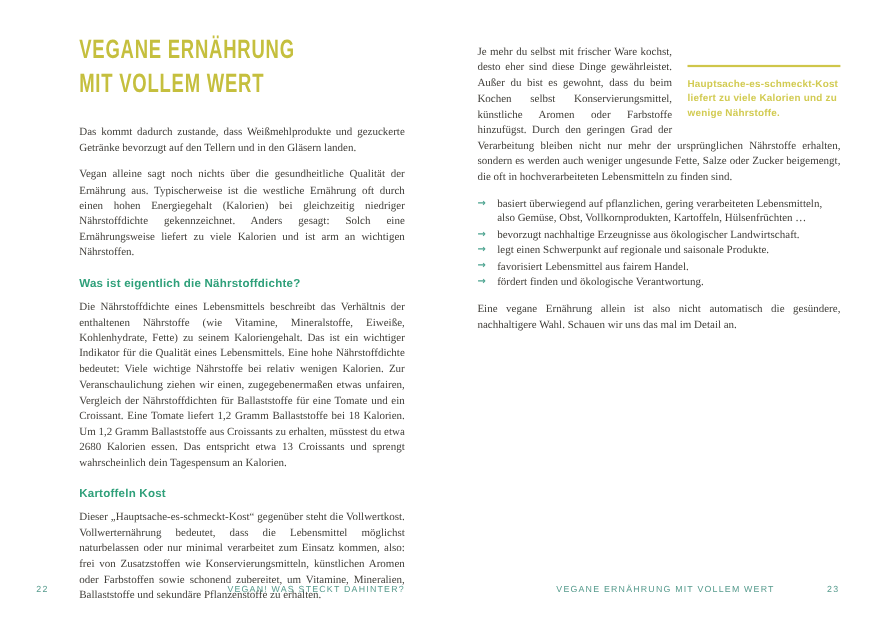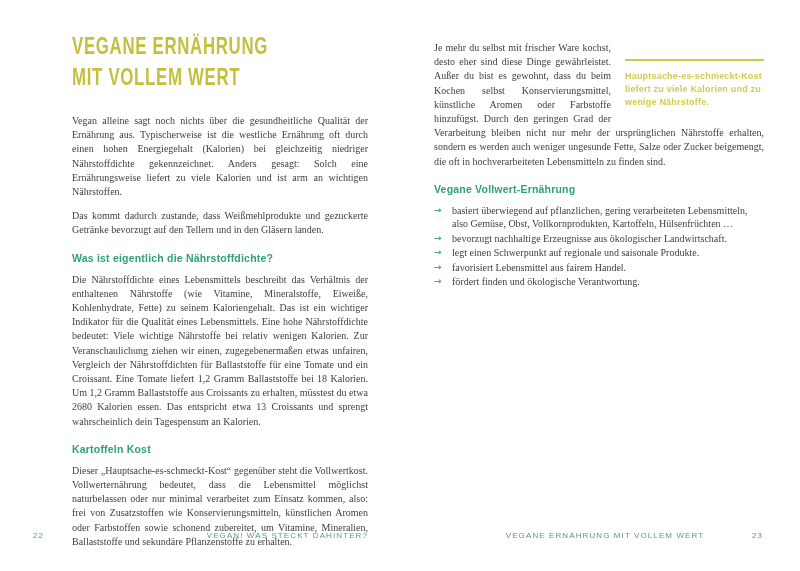--- a/index.html
+++ b/index.html
@@ -93,40 +93,39 @@
 <body>
 
 <div class="spread">
 
   <main class="page-left">
     <h1 class="chapter-title">
       <span class="t-line">VEGANE ERNÄHRUNG</span>
       <span class="t-line">MIT VOLLEM WERT</span>
     </h1>
 
+    <p class="body">Das kommt dadurch zustande, dass Weißmehlprodukte und gezuckerte Getränke bevorzugt auf den Tellern und in den Gläsern landen.</p>
     <p class="body">Vegan alleine sagt noch nichts über die gesundheitliche Qualität der Ernährung aus. Typischerweise ist die westliche Ernährung oft durch einen hohen Energiegehalt (Kalorien) bei gleichzeitig niedriger Nährstoffdichte gekennzeichnet. Anders gesagt: Solch eine Ernährungsweise liefert zu viele Kalorien und ist arm an wichtigen Nährstoffen.</p>
-    <p class="body">Das kommt dadurch zustande, dass Weißmehlprodukte und gezuckerte Getränke bevorzugt auf den Tellern und in den Gläsern landen.</p>
 
     <h2 class="section-heading">Was ist eigentlich die Nährstoffdichte?</h2>
     <p class="body">Die Nährstoffdichte eines Lebensmittels beschreibt das Verhältnis der enthaltenen Nährstoffe (wie Vitamine, Mineralstoffe, Eiweiße, Kohlenhydrate, Fette) zu seinem Kaloriengehalt. Das ist ein wichtiger Indikator für die Qualität eines Lebensmittels. Eine hohe Nährstoffdichte bedeutet: Viele wichtige Nährstoffe bei relativ wenigen Kalorien. Zur Veranschaulichung ziehen wir einen, zugegebenermaßen etwas unfairen, Vergleich der Nährstoffdichten für Ballaststoffe für eine Tomate und ein Croissant. Eine Tomate liefert 1,2 Gramm Ballaststoffe bei 18 Kalorien. Um 1,2 Gramm Ballaststoffe aus Croissants zu erhalten, müsstest du etwa 2680 Kalorien essen. Das entspricht etwa 13 Croissants und sprengt wahrscheinlich dein Tagespensum an Kalorien.</p>
 
     <h2 class="section-heading">Kartoffeln Kost</h2>
     <p class="body last">Dieser „Hauptsache-es-schmeckt-Kost“ gegenüber steht die Vollwertkost. Vollwerternährung bedeutet, dass die Lebensmittel möglichst naturbelassen oder nur minimal verarbeitet zum Einsatz kommen, also: frei von Zusatzstoffen wie Konservierungsmitteln, künstlichen Aromen oder Farbstoffen sowie schonend zubereitet, um Vitamine, Mineralien, Ballaststoffe und sekundäre Pflanzenstoffe zu erhalten.</p>
   </main>
 
   <main class="page-right">
     <div class="intro">
       <aside class="callout">
         <div class="callout-rule"></div>
         <p class="callout-text">Hauptsache-es-schmeckt-Kost liefert zu viele Kalorien und zu wenige Nährstoffe.</p>
       </aside>
       <p class="body">Je mehr du selbst mit frischer Ware kochst, desto eher sind diese Dinge gewährleistet. Außer du bist es gewohnt, dass du beim Kochen selbst Konservierungsmittel, künstliche Aromen oder Farbstoffe hinzufügst. Durch den geringen Grad der Verarbeitung bleiben nicht nur mehr der ursprünglichen Nährstoffe erhalten, sondern es werden auch weniger ungesunde Fette, Salze oder Zucker beigemengt, die oft in hochverarbeiteten Lebensmitteln zu finden sind.</p>
     </div>
 
-    <h2 class="section-heading">Vegane Vollwert-Ernährung</h2>
 
     <ul class="vv-list">
       <li class="vv-item">
         <span class="arrow">→</span>
         <span class="vv-text">basiert überwiegend auf pflanzlichen, gering verarbeiteten Lebensmitteln, also Gemüse, Obst, Vollkornprodukten, Kartoffeln, Hülsenfrüchten …</span>
       </li>
       <li class="vv-item">
         <span class="arrow">→</span>
         <span class="vv-text">bevorzugt nachhaltige Erzeugnisse aus ökologischer Landwirtschaft.</span>
       </li>
@@ -137,20 +136,21 @@
       <li class="vv-item">
         <span class="arrow">→</span>
         <span class="vv-text">favorisiert Lebensmittel aus fairem Handel.</span>
       </li>
       <li class="vv-item">
         <span class="arrow">→</span>
         <span class="vv-text">fördert finden und ökologische Verantwortung.</span>
       </li>
     </ul>
 
+    <p class="body last">Eine vegane Ernährung allein ist also nicht automatisch die gesündere, nachhaltigere Wahl. Schauen wir uns das mal im Detail an.</p>
   </main>
 
   <span class="folio folio-left">22</span>
   <span class="running running-left">VEGAN! WAS STECKT DAHINTER?</span>
   <span class="running running-right">VEGANE ERNÄHRUNG MIT VOLLEM WERT</span>
   <span class="folio folio-right">23</span>
 
 </div>
 
 </body></html>

